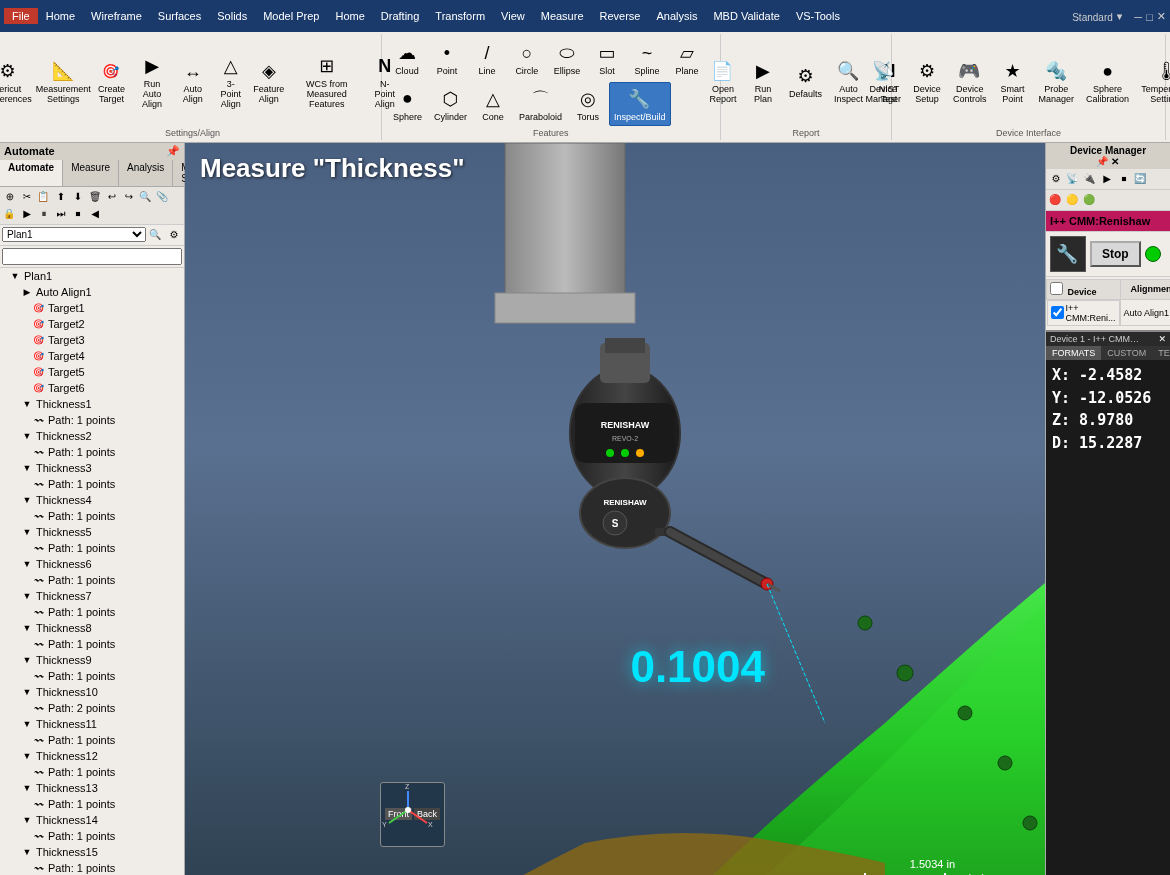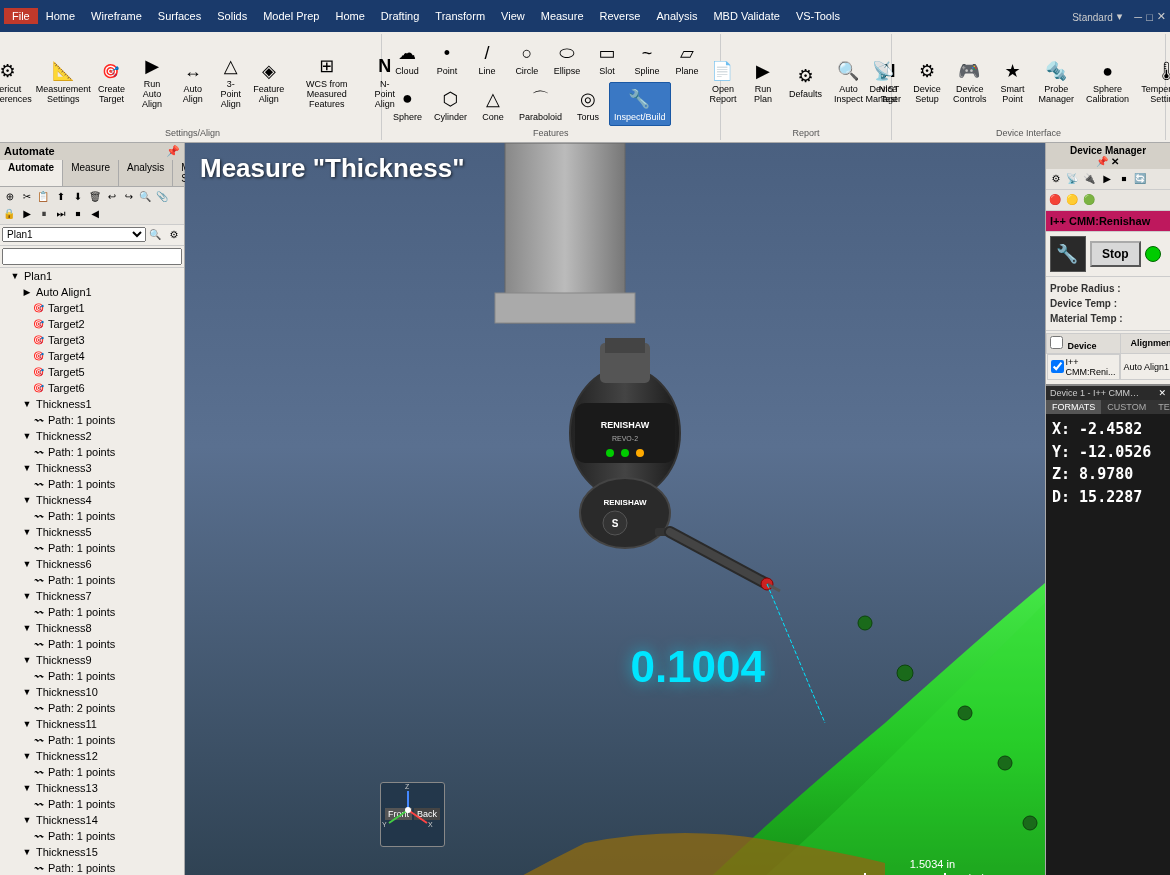--- a/index.html
+++ b/index.html
@@ -676,34 +676,20 @@
       <div class="lp-tool-btn">🔴</div>
       <div class="lp-tool-btn">🟡</div>
       <div class="lp-tool-btn">🟢</div>
     </div>
     <div id="cmm-header" style="background:#be185d;padding:4px;border-bottom:1px solid #ccc;font-weight:bold;font-size:11px;">I++ CMM:Renishaw</div>
     <div id="cmm-controls" style="display:flex;align-items:center;padding:4px;gap:4px;border-bottom:1px solid #ccc;">
       <div id="cmm-icon" style="width:36px;height:36px;background:#2a2a2a;border:1px solid #555;display:flex;align-items:center;justify-content:center;font-size:18px;color:white;">🔧</div>
       <button id="stop-btn" style="background:#d8d8d8;border:2px outset #aaa;padding:4px 10px;cursor:pointer;font-size:12px;font-weight:bold;">Stop</button>
       <div id="green-light" style="width:16px;height:16px;background:#00cc00;border-radius:50%;border:1px solid #006600;"></div>
     </div>
-    <div id="probe-info" style="padding:4px;border-bottom:1px solid #ccc;">
-      <div class="info-row">
-        <span class="info-label">Probe Radius :</span>
-        <span></span>
-      </div>
-      <div class="info-row">
-        <span class="info-label">Device Temp :</span>
-        <span></span>
-      </div>
-      <div class="info-row">
-        <span class="info-label">Material Temp :</span>
-        <span></span>
-      </div>
-    </div>
 
     <table id="device-table" style="border-collapse:collapse;width:100%;font-size:9px;margin-top:2px;">
       <thead>
         <tr>
           <th style="background:#e0ddd8;padding:2px 3px;border:1px solid #ccc;text-align:left;">
             <input type="checkbox" style="margin-right: 2px;">
             Device
           </th>
           <th style="background:#e0ddd8;padding:2px 10px;border:1px solid #ccc;text-align:left;">Alignment</th>
         </tr>

